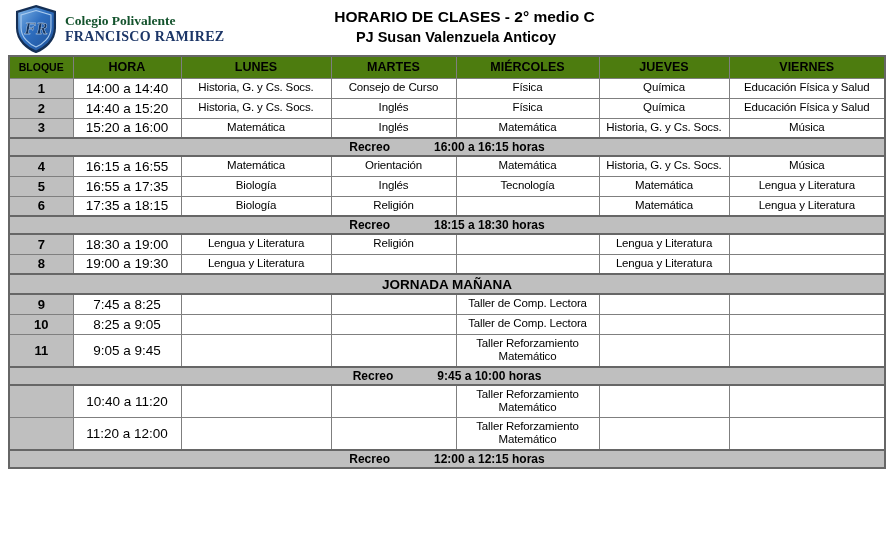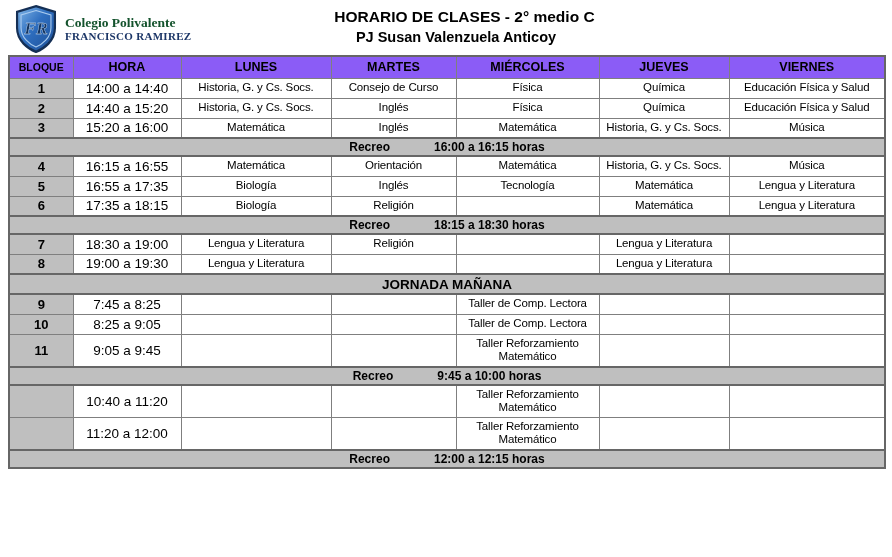--- a/index.html
+++ b/index.html
@@ -8,35 +8,35 @@
     width: 892px; height: 557px;
     background: #ffffff;
     font-family: "Liberation Sans", "DejaVu Sans", sans-serif;
     color: #000;
     overflow: hidden;
   }
   .page-header { position: relative; height: 55px; }
   .logo { position: absolute; left: 14px; top: 4px; display: flex; align-items: center; gap: 7px; }
   .logo-text { line-height: 1.1; }
   .logo-line1 { font-family: "Liberation Serif", serif; font-weight: bold; color: #14532d; font-size: 13.5px; }
-  .logo-line2 { font-family: "Liberation Serif", serif; font-weight: bold; color: #1c3667; font-size: 11px; letter-spacing: 0.3px; }
+  .logo-line2 { font-family: "Liberation Serif", serif; font-weight: bold; color: #1c3667; font-size: 14px; letter-spacing: 0.3px; }
   .titles { text-align: center; padding-top: 8px; }
   .page-title { font-size: 15.5px; font-weight: bold; margin-left: 37px; }
   .page-subtitle { font-size: 14.5px; font-weight: bold; margin-top: 3px; padding-left: 20px; }
 
   table.schedule {
     border-collapse: collapse;
     table-layout: fixed;
     margin-left: 8px;
     border: 2px solid #666;
     width: 876px;
   }
   th, td { border: 1px solid #7f7f7f; overflow: hidden; padding: 0; }
   thead th {
-    background: #8b5cf6;
+    background: #4d7c0f;
     font-weight: bold;
     font-size: 12.5px;
     height: 22px;
     padding: 1px 2px;
     text-align: center;
   }
   th.bloque-h { font-size: 10.5px; }
   td.bloque {
     background: #bfbfbf;
     font-weight: bold;

